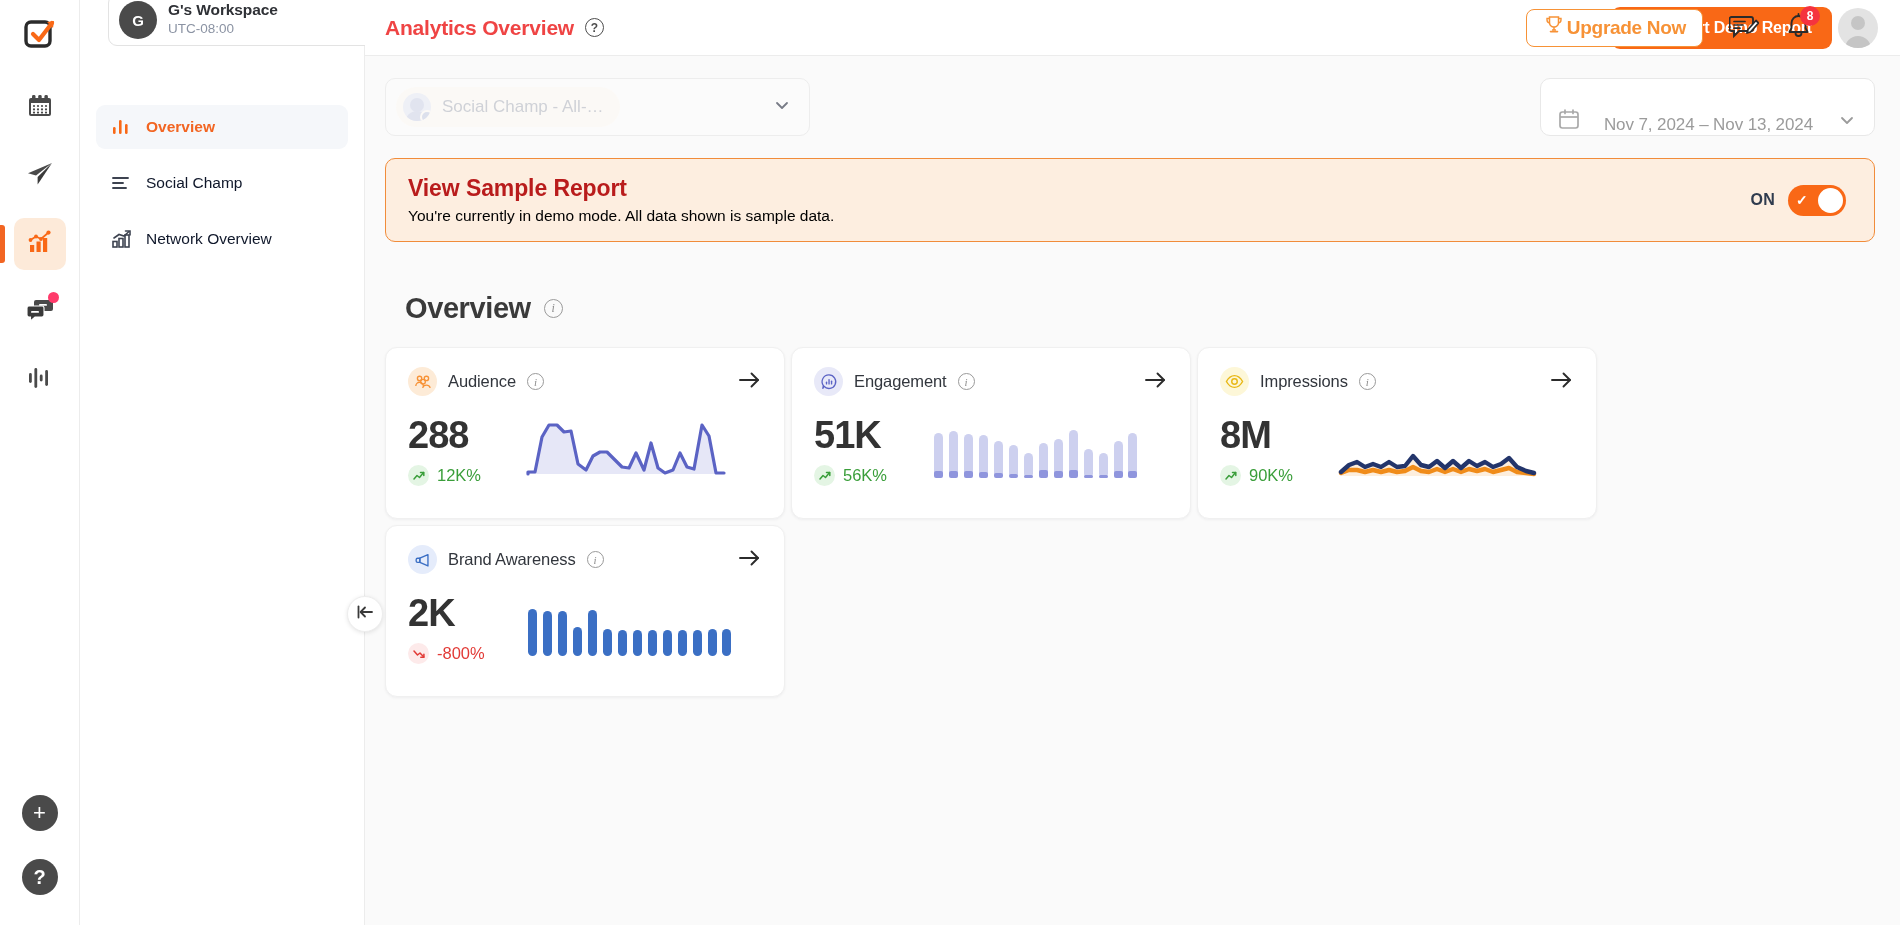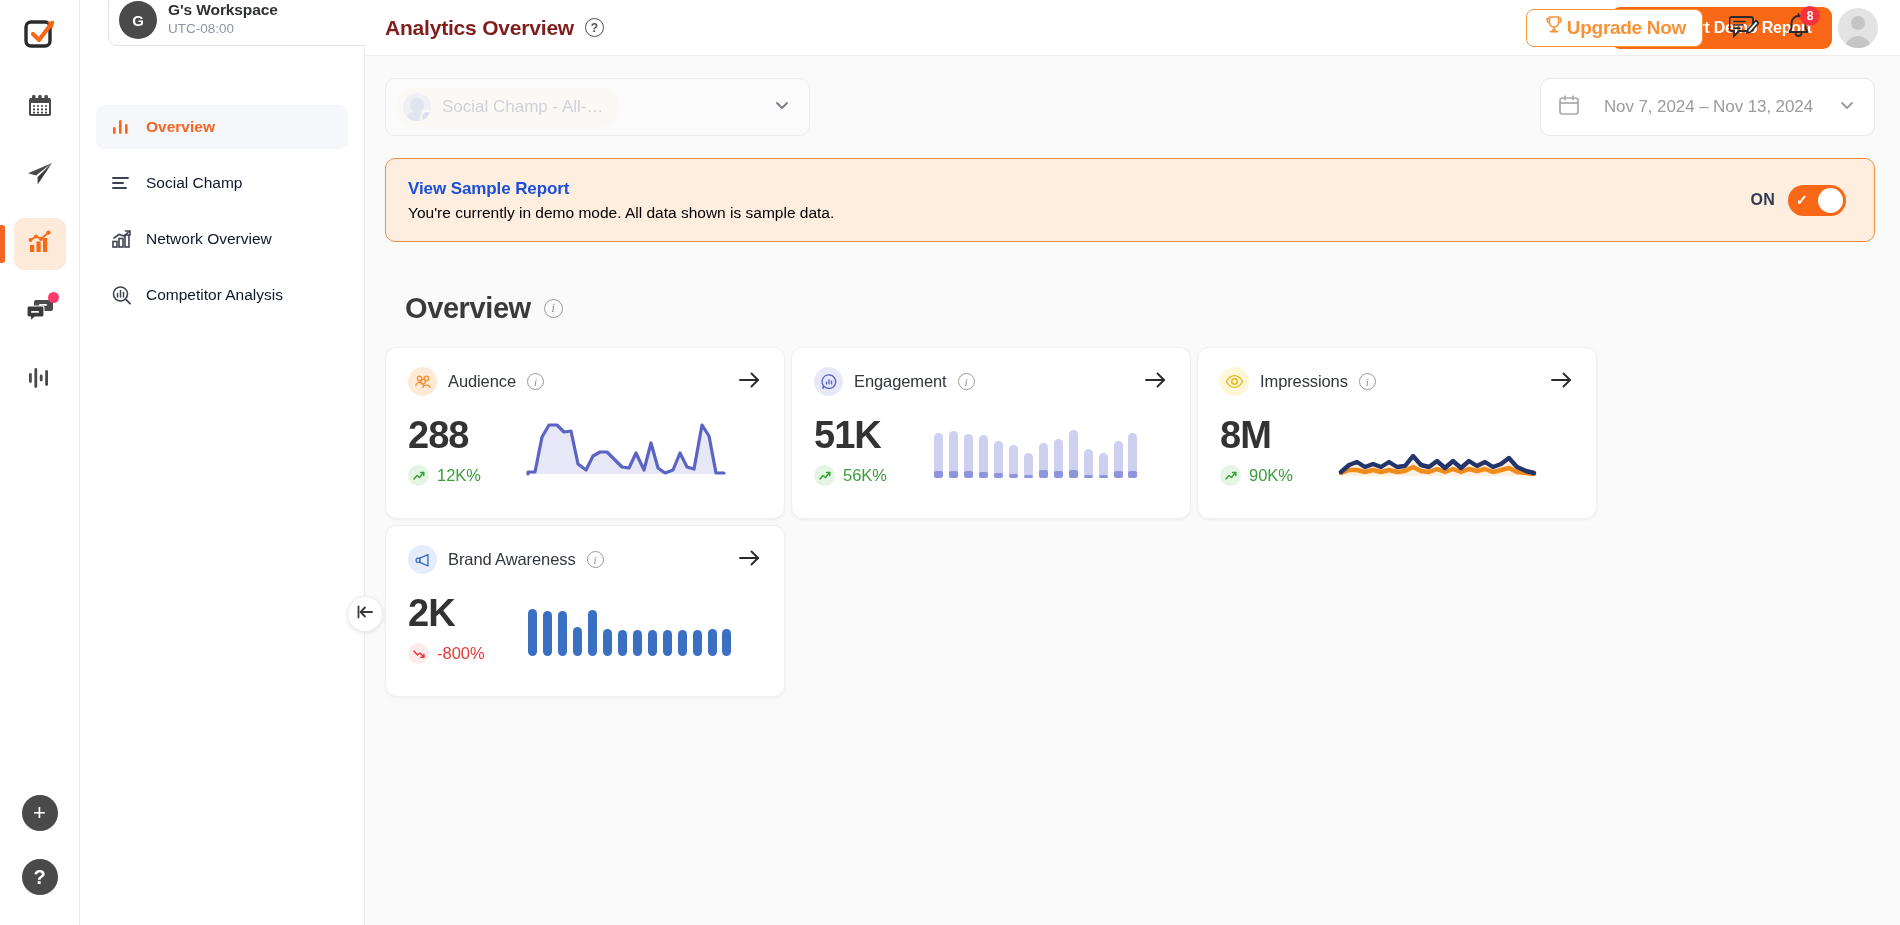--- a/index.html
+++ b/index.html
@@ -71,21 +71,21 @@
   }
   .nav-item.active { background: #f5f7fa; color: #f26522; font-weight: 600; }
   .nav-ico { width: 22px; height: 22px; display: flex; align-items: center; justify-content: center; flex: 0 0 22px; }
 
   
   .main { flex: 1; height: 925px; background: #fafafa; display: flex; flex-direction: column; position: relative; }
   .main-head {
     height: 56px; background: #fff; border-bottom: 1px solid #ececec;
     display: flex; align-items: center; padding: 0 25px 0 20px; flex: 0 0 56px;
   }
-  .page-title { font-size: 21px; font-weight: 700; color: #7f1d1d; letter-spacing: -.2px; }
+  .page-title { font-size: 21px; font-weight: 700; color: #ef4444; letter-spacing: -.2px; }
   .help-circ {
     width: 19px; height: 19px; border-radius: 50%; border: 1.4px solid #4d4d4d;
     font-size: 12px; color: #4d4d4d; display: flex; align-items: center; justify-content: center;
     margin-left: 11px; font-weight: 600; cursor: pointer;
   }
   .head-spacer { flex: 1; }
   .export-btn {
     background: #f96816; color: #fff; border: none; border-radius: 9px;
     height: 42px; padding: 0 20px; font-size: 16px; font-weight: 700;
     display: flex; align-items: center; gap: 10px; cursor: pointer;
@@ -118,31 +118,31 @@
   }
   .acct-badge {
     position:absolute; right:-3px; bottom:-3px; width:14px; height:14px; border-radius:50%;
     background:#b8c0dc; border:2px solid #fdf8f1;
   }
   .acct-name { font-size: 17px; color: #9aa0ad; white-space: nowrap; }
   .sel-caret { margin-left: auto; }
   .filter-spacer { flex: 1; }
   .date-select {
     min-width: 335px; height: 58px; background: #fff; border: 1px solid #e8e8e8;
-    border-radius: 10px; display: flex; align-items: center; padding: 0 16px; gap: 14px; cursor: pointer;
+    border-radius: 10px; display: flex; align-items: flex-end; padding: 0 16px; gap: 14px; cursor: pointer;
   }
   .date-text { font-size: 17px; color: #9b9b9b; flex: 1; text-align: center; letter-spacing: -.1px; }
 
   
   .banner {
     margin: 22px 25px 0 20px; background: #fdeee0; border: 1px solid #f18c3a;
     border-radius: 10px; height: 84px; display: flex; align-items: center;
     padding: 0 28px 0 22px;
   }
-  .banner-title { font-size: 17px; font-weight: 700; color: #1d4ed8; letter-spacing: -.1px; }
+  .banner-title { font-size: 23px; font-weight: 700; color: #b91c1c; letter-spacing: -.1px; }
   .banner-sub { font-size: 15.5px; color: #000000; margin-top: 5px; }
   .banner-right { margin-left: auto; display: flex; align-items: center; gap: 13px; }
   .on-label { font-size: 16px; font-weight: 700; color: #2f3b4e; letter-spacing: .3px; }
   .toggle {
     width: 58px; height: 31px; border-radius: 16px; background: #f96816;
     display: flex; align-items: center; padding: 0 4px; cursor: pointer; position: relative;
   }
   .toggle .knob {
     width: 25px; height: 25px; border-radius: 50%; background: #fff;
     position: absolute; right: 3px;
@@ -369,34 +369,20 @@
               <rect x="8" y="9.5" width="4" height="8.5"></rect>
               <rect x="14" y="6" width="4" height="12"></rect>
             </g>
             <polyline points="3,9 8,5.5 13,7 18,2.5" fill="none" stroke="#3d4350" stroke-width="1.6" stroke-linecap="round"></polyline>
             <path d="M14.5 2 L19 2 L19 6" fill="none" stroke="#3d4350" stroke-width="1.6" stroke-linecap="round"></path>
           </svg>
         </span>
         <span>Network Overview</span>
       </div>
 
-      <div class="nav-item">
-        <span class="nav-ico">
-          <svg width="21" height="21" viewBox="0 0 21 21">
-            <circle cx="9.5" cy="9" r="7" fill="none" stroke="#3d4350" stroke-width="1.6"></circle>
-            <g stroke="#3d4350" stroke-width="1.5" stroke-linecap="round">
-              <line x1="6.5" y1="12" x2="6.5" y2="8.5"></line>
-              <line x1="9.5" y1="12" x2="9.5" y2="5.5"></line>
-              <line x1="12.5" y1="12" x2="12.5" y2="7.5"></line>
-            </g>
-            <line x1="14.6" y1="14.2" x2="19" y2="18.6" stroke="#3d4350" stroke-width="1.8" stroke-linecap="round"></line>
-          </svg>
-        </span>
-        <span>Competitor Analysis</span>
-      </div>
     </div>
   </div>
 
   <div class="main">
 
     <div class="collapse-btn">
       <span>
         <svg width="20" height="20" viewBox="0 0 20 20">
           <line x1="3.5" y1="4.5" x2="3.5" y2="15.5" stroke="#3a3a3a" stroke-width="1.8" stroke-linecap="round"></line>
           <line x1="6" y1="10" x2="17" y2="10" stroke="#3a3a3a" stroke-width="1.8" stroke-linecap="round"></line>

